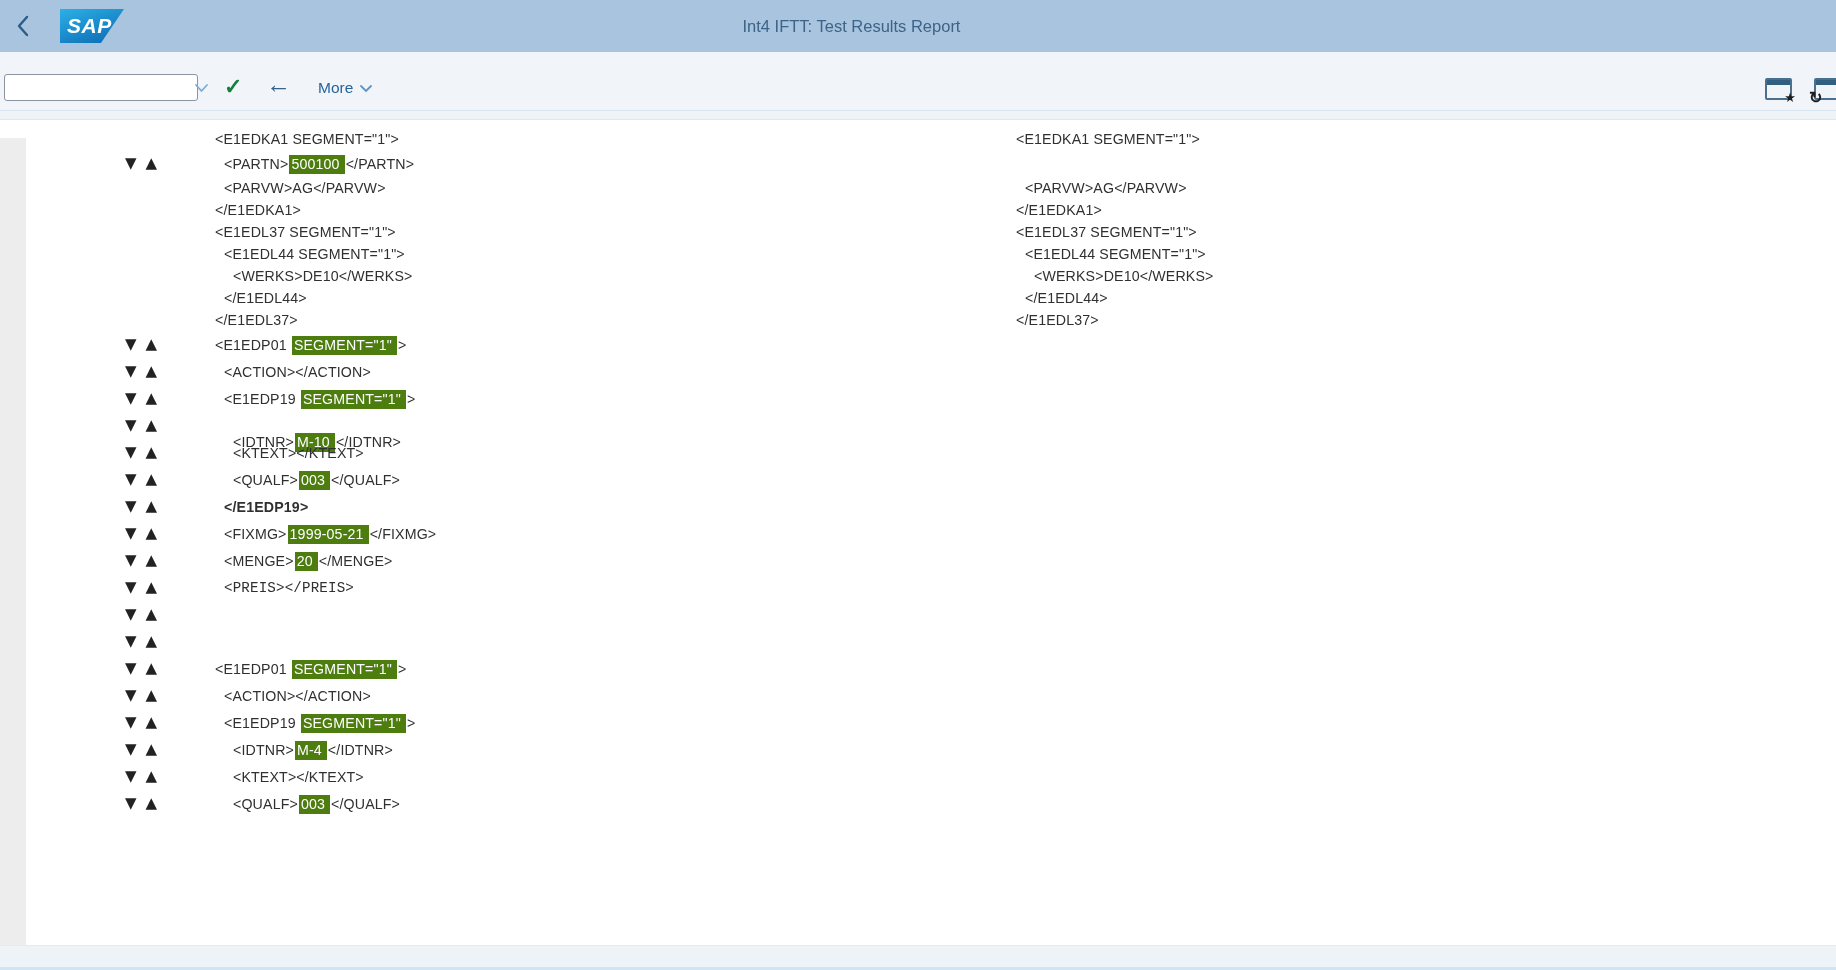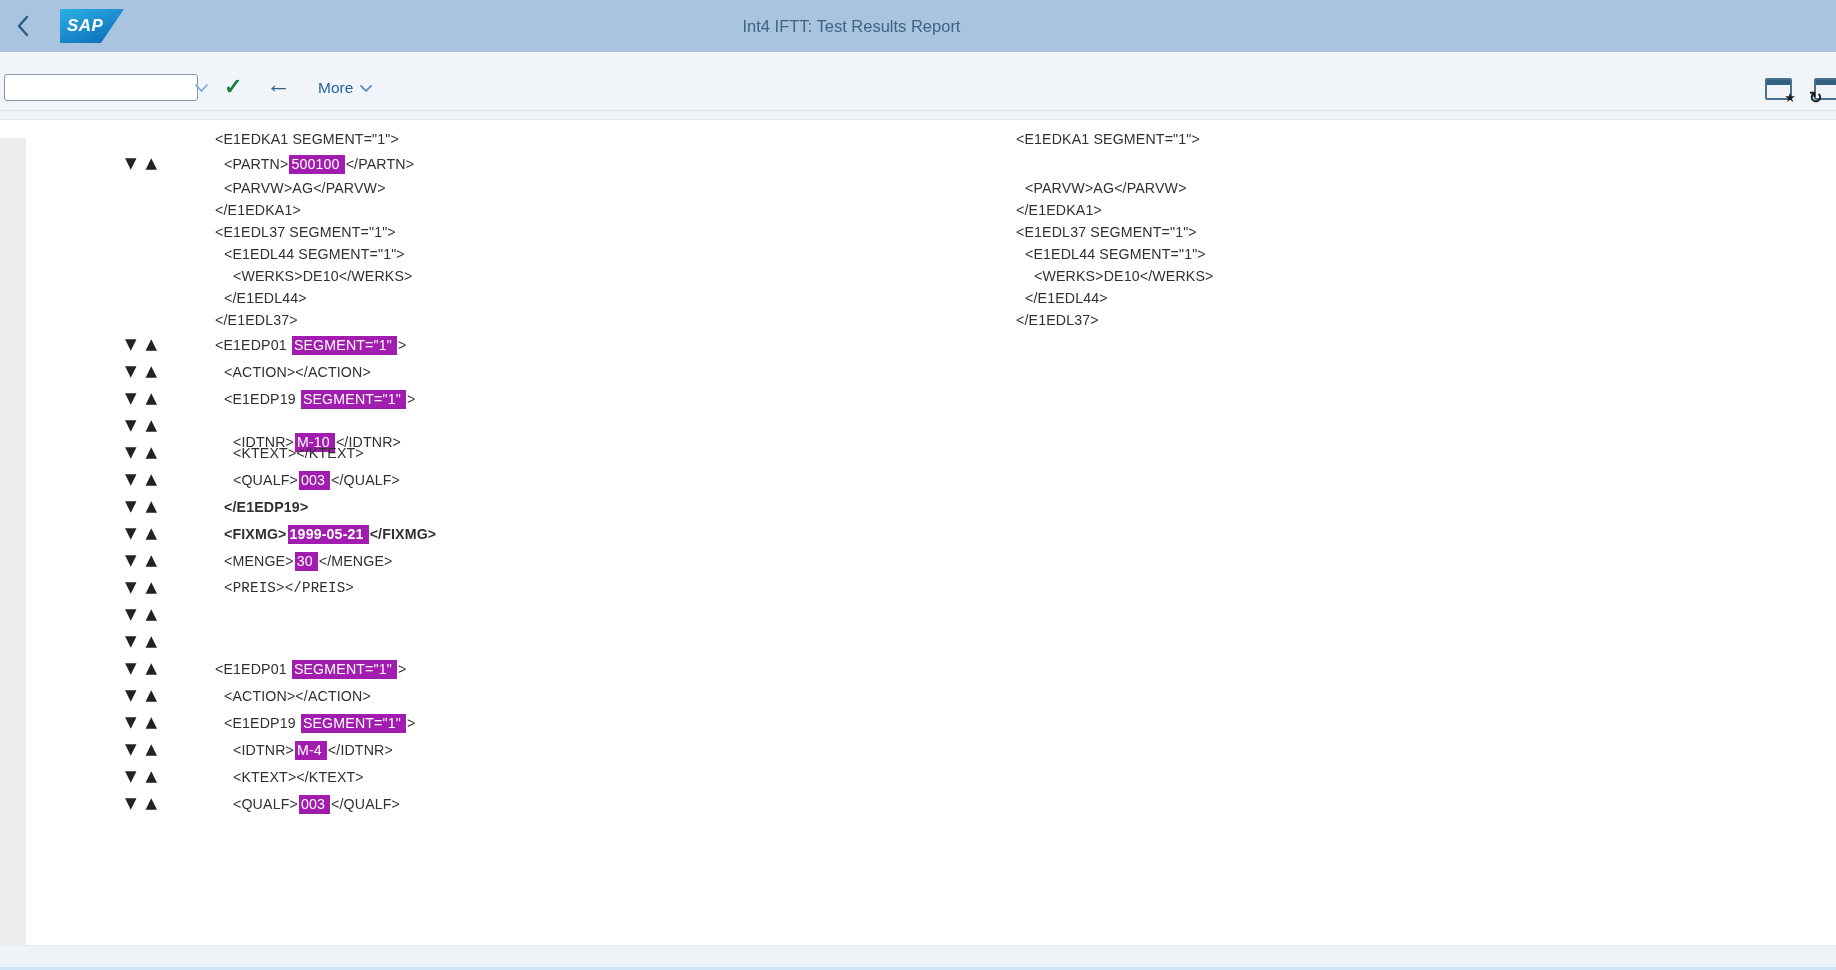--- a/index.html
+++ b/index.html
@@ -7,21 +7,21 @@
     width:1836px;height:970px;overflow:hidden;position:relative;
     font-family:"Liberation Sans",sans-serif;background:#ffffff;
   }
   
   .shell{position:absolute;top:0;left:0;width:1836px;height:52px;background:#a9c4de;}
   .back-btn{position:absolute;left:16px;top:15px;width:18px;height:22px;cursor:pointer;}
   .sap-logo{
     position:absolute;left:60px;top:9px;width:64px;height:34px;
     background:linear-gradient(160deg,#2cb0e6 0%,#0d6fb8 90%);
     clip-path:polygon(0 0,100% 0,64% 100%,0 100%);
-    color:#fff;font-weight:bold;font-style:italic;font-size:17px;
+    color:#fff;font-weight:bold;font-style:italic;font-size:21px;
     display:flex;align-items:center;padding-left:7px;box-sizing:border-box;
     letter-spacing:.5px;
   }
   .shell-title{
     position:absolute;left:0;top:0;width:1703px;height:52px;
     display:flex;align-items:center;justify-content:center;
     color:#3d6488;font-size:16.5px;
   }
   
   .toolbar{position:absolute;top:52px;left:0;width:1836px;height:59px;background:#f1f5fa;border-bottom:1px solid #d8e5f1;box-sizing:border-box;}
@@ -46,21 +46,21 @@
   .gutter{position:absolute;left:0;top:18px;width:26px;height:807px;background:#ededed;}
   .grid{position:absolute;top:8px;left:0;width:1836px;}
   .xmlrow{display:flex;align-items:center;}
   .r22{height:22px;}
   .r27{height:27px;}
   .cell-arrows{width:215px;box-sizing:border-box;padding-left:125px;display:flex;gap:9px;align-items:center;flex:none;}
   .tri{font-size:15px;color:#222;line-height:1;cursor:pointer;font-family:"DejaVu Sans",sans-serif;}
   .xml{font-size:14.2px;color:#303030;letter-spacing:.15px;white-space:pre;box-sizing:border-box;}
   .cell-left{width:801px;flex:none;}
   .cell-right{flex:1;}
-  .hl{background:#a21caf;color:#ffffff;padding:1px 5px 2px 2px;margin:0 1px;}
+  .hl{background:#4d7c0f;color:#ffffff;padding:1px 5px 2px 2px;margin:0 1px;}
   
   .footer{position:absolute;bottom:0;left:0;width:1836px;height:25px;background:#eef3f8;border-top:1px solid #e2eaf2;box-sizing:border-box;}
   .footer-line{position:absolute;bottom:0;left:0;width:1836px;height:3px;background:#cfe4f5;}
 </style>
 </head>
 <body>
 
 <div class="shell">
   <div class="back-btn">
     <svg width="14" height="22" viewBox="0 0 14 22">
@@ -209,29 +209,29 @@
           <span class="tri">▲</span>
         </div>
         <div class="cell-left xml" style="padding-left: 9px; font-weight: bold;"><span>&lt;/E1EDP19&gt;</span></div>
         <div class="cell-right xml" style="padding-left: 9px;"></div>
       </div>
       <div class="xmlrow r27">
         <div class="cell-arrows">
           <span class="tri">▼</span>
           <span class="tri">▲</span>
         </div>
-        <div class="cell-left xml" style="padding-left: 9px; font-weight: bold;"><span>&lt;FIXMG&gt;</span><span class="hl">1999-05-21</span><span>&lt;/FIXMG&gt;</span></div>
-        <div class="cell-right xml" style="padding-left: 9px;"></div>
-      </div>
-      <div class="xmlrow r27">
-        <div class="cell-arrows">
-          <span class="tri">▼</span>
-          <span class="tri">▲</span>
-        </div>
-        <div class="cell-left xml" style="padding-left: 9px;"><span>&lt;MENGE&gt;</span><span class="hl">30</span><span>&lt;/MENGE&gt;</span></div>
+        <div class="cell-left xml" style="padding-left: 9px;"><span>&lt;FIXMG&gt;</span><span class="hl">1999-05-21</span><span>&lt;/FIXMG&gt;</span></div>
+        <div class="cell-right xml" style="padding-left: 9px;"></div>
+      </div>
+      <div class="xmlrow r27">
+        <div class="cell-arrows">
+          <span class="tri">▼</span>
+          <span class="tri">▲</span>
+        </div>
+        <div class="cell-left xml" style="padding-left: 9px;"><span>&lt;MENGE&gt;</span><span class="hl">20</span><span>&lt;/MENGE&gt;</span></div>
         <div class="cell-right xml" style="padding-left: 9px;"></div>
       </div>
       <div class="xmlrow r27">
         <div class="cell-arrows">
           <span class="tri">▼</span>
           <span class="tri">▲</span>
         </div>
         <div class="cell-left xml" style="padding-left: 9px; font-family: Liberation Mono, monospace;"><span>&lt;PREIS&gt;&lt;/PREIS&gt;</span></div>
         <div class="cell-right xml" style="padding-left: 9px;"></div>
       </div>

